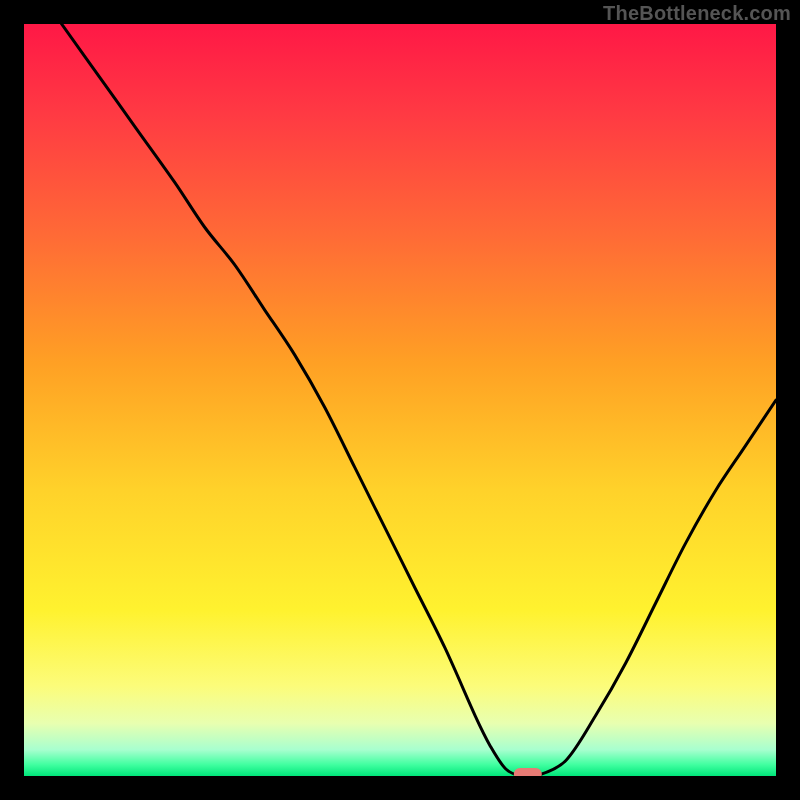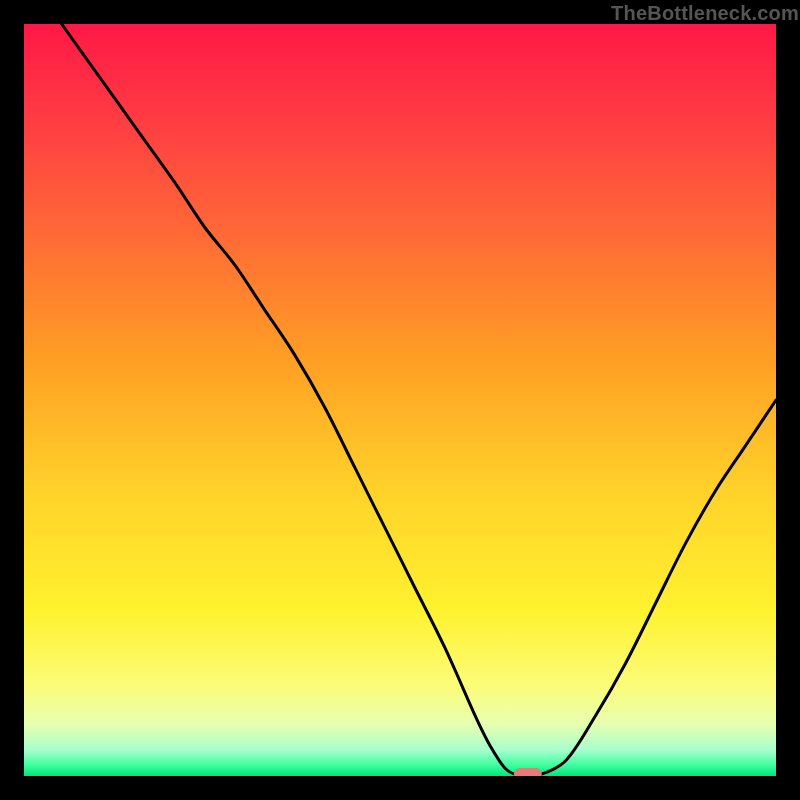--- a/index.html
+++ b/index.html
@@ -13,21 +13,21 @@
   }
   .stage {
     position: relative;
     width: 800px;
     height: 800px;
     background: #000;
   }
   .watermark {
     position: absolute;
     top: 2px;
-    right: 1px;
+    right: 9px;
     color: #555;
     font-size: 20px;
     font-weight: 600;
     letter-spacing: 0.2px;
     user-select: none;
   }
   .plot {
     position: absolute;
     left: 24px;
     top: 24px;

